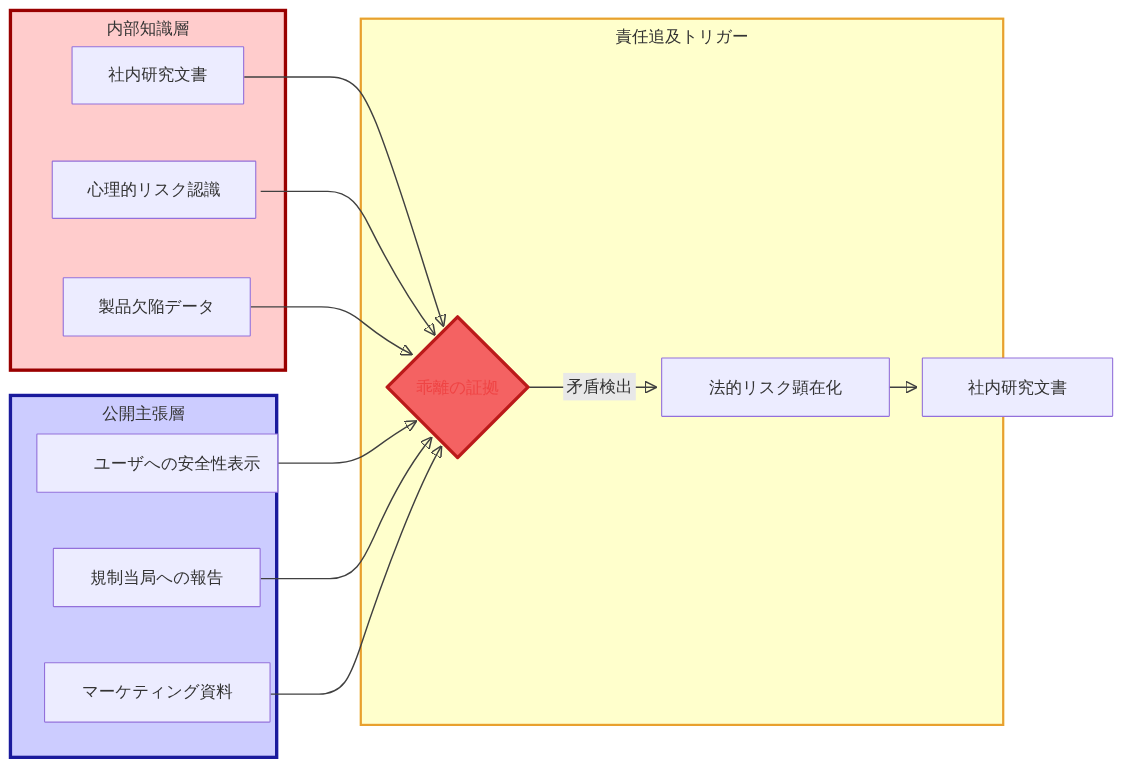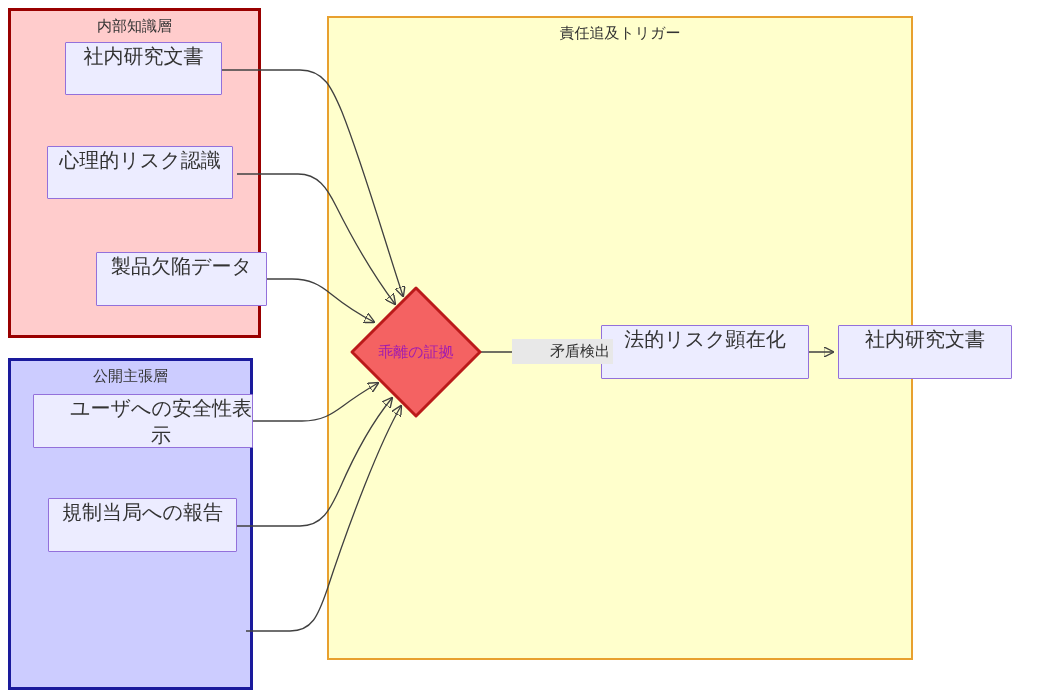--- a/index.html
+++ b/index.html
@@ -33,51 +33,51 @@
     left:8px;top:358px;width:245px;height:332px;
     background:var(--public-fill);border:3px solid var(--public-border);
   }
   .cluster.trigger{
     left:327px;top:16px;width:586px;height:644px;
     background:var(--trigger-fill);border:2px solid var(--trigger-border);
   }
   .node{
     position:absolute;box-sizing:border-box;
     background:var(--node-fill);border:1px solid var(--node-border);
-    display:flex;align-items:flex-start;justify-content:center;
-    font-size:20px;color:var(--text);text-align:center;
+    display:flex;align-items:center;justify-content:center;
+    font-size:15px;color:var(--text);text-align:center;
     border-radius:1px;
   }
   .n-internal-docs{left:65px;top:42px;width:157px;height:53px;}
   .n-psych-risk{left:47px;top:146px;width:186px;height:53px;}
-  .n-defect-data{left:57px;top:252px;width:171px;height:54px;margin-left:39px;}
+  .n-defect-data{left:57px;top:252px;width:171px;height:54px;}
   .n-user-safety{left:33px;top:394px;width:220px;height:54px;padding-left:36px;}
   .n-regulator-report{left:48px;top:498px;width:189px;height:54px;}
   .n-marketing{left:40px;top:602px;width:206px;height:55px;}
   .n-legal-risk{left:601px;top:325px;width:208px;height:54px;}
   .n-investigation{left:838px;top:325px;width:174px;height:54px;}
   .edges{position:absolute;left:0;top:0;width:1044px;height:700px;pointer-events:none;}
   .edges path{fill:none;stroke:var(--edge-stroke);stroke-width:1.3px;}
   .diamond-wrap{position:absolute;left:349px;top:285px;width:134px;height:134px;}
   .diamond-wrap svg{position:absolute;left:0;top:0;}
   .diamond-wrap polygon{
     fill:var(--diamond-fill);
     stroke:var(--diamond-border);
     stroke-width:3px;stroke-linejoin:round;
   }
   .diamond-label{
     position:absolute;left:0;top:0;width:134px;height:134px;
     display:flex;align-items:center;justify-content:center;
-    font-size:15px;color:#a21caf;
+    font-size:15px;color:#ef4444;
   }
   .edge-label{
     position:absolute;left:512px;top:339px;width:66px;height:25px;
     background:var(--edge-label-bg);
     display:flex;align-items:center;justify-content:center;
-    font-size:15px;color:var(--text);padding-left:35px;
+    font-size:15px;color:var(--text);
   }
 </style>
 </head>
 <body>
 
 <div class="diagram">
 
   <div class="cluster internal">
     <div class="cluster-title">内部知識層</div>
   </div>
@@ -112,20 +112,23 @@
   </div>
   <div class="node n-defect-data">
     <span>製品欠陥データ</span>
   </div>
   <div class="node n-user-safety">
     <span>ユーザへの安全性表示</span>
   </div>
   <div class="node n-regulator-report">
     <span>規制当局への報告</span>
   </div>
+  <div class="node n-marketing">
+    <span>マーケティング資料</span>
+  </div>
 
   <div class="diamond-wrap">
     <svg width="134" height="134" viewBox="0 0 134 134" xmlns="http://www.w3.org/2000/svg">
       <polygon points="67,3 131,67 67,131 3,67"></polygon>
     </svg>
     <div class="diamond-label">乖離の証拠</div>
   </div>
 
   <div class="node n-legal-risk">
     <span>法的リスク顕在化</span>

